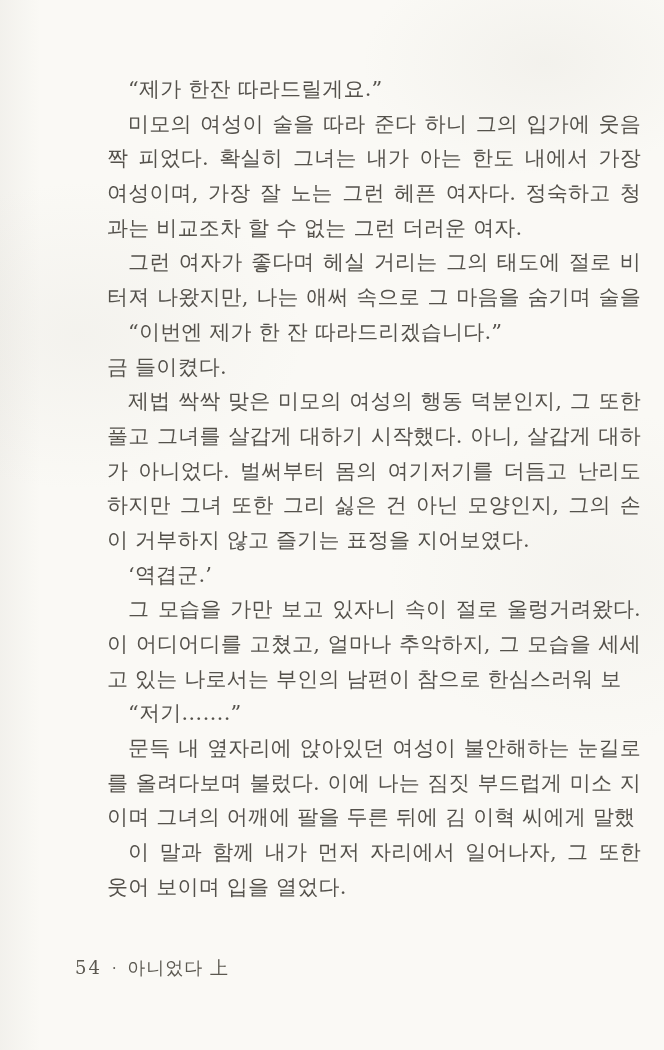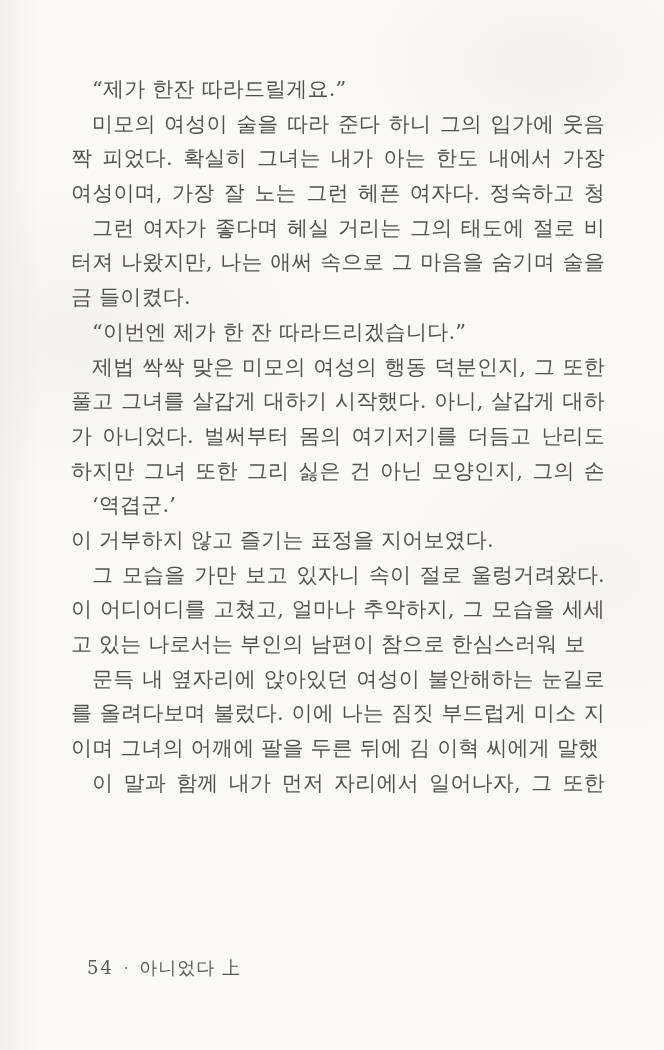--- a/index.html
+++ b/index.html
@@ -34,20 +34,21 @@
     display: block;
     width: 100%;
     height: 34.7px;
     line-height: 34.7px;
     font-size: 21px;
     color: #54514b;
     letter-spacing: 0.2px;
     white-space: normal;
     overflow: hidden;
     text-align: left;
+    margin-left: 36px;
   }
   .line.indent {
     padding-left: 21px;
     width: calc(100% - 21px);
   }
   .line.justify {
     text-align: justify;
     text-align-last: justify;
   }
   .footer {
@@ -59,46 +60,48 @@
     letter-spacing: 1px;
   }
   .footer .sep {
     display: inline-block;
     margin: 0 10px;
     font-size: 14px;
     vertical-align: 1px;
   }
   .footer .num {
     letter-spacing: 2px;
-    margin-left: 12px;
   }
 </style>
 </head>
 <body>
 
 <div class="page">
   <main class="text-block" id="text-block">
       <div class="line indent">“제가 한잔 따라드릴게요.”</div>
       <div class="line indent justify">미모의 여성이 술을 따라 준다 하니 그의 입가에 웃음꽃이 활</div>
       <div class="line justify">짝 피었다. 확실히 그녀는 내가 아는 한도 내에서 가장 아름다운</div>
       <div class="line justify">여성이며, 가장 잘 노는 그런 헤픈 여자다. 정숙하고 청초한 부인</div>
+      <div class="line">과는 비교조차 할 수 없는 그런 더러운 여자.</div>
       <div class="line indent justify">그런 여자가 좋다며 헤실 거리는 그의 태도에 절로 비웃음이</div>
       <div class="line justify">터져 나왔지만, 나는 애써 속으로 그 마음을 숨기며 술을 한 모</div>
+      <div class="line indent">“이번엔 제가 한 잔 따라드리겠습니다.”</div>
       <div class="line">금 들이켰다.</div>
-      <div class="line indent">“이번엔 제가 한 잔 따라드리겠습니다.”</div>
       <div class="line indent justify">제법 싹싹 맞은 미모의 여성의 행동 덕분인지, 그 또한 마음을</div>
       <div class="line justify">풀고 그녀를 살갑게 대하기 시작했다. 아니, 살갑게 대하는 정도</div>
       <div class="line justify">가 아니었다. 벌써부터 몸의 여기저기를 더듬고 난리도 아니다.</div>
       <div class="line justify">하지만 그녀 또한 그리 싫은 건 아닌 모양인지, 그의 손길을 굳</div>
+      <div class="line">이 거부하지 않고 즐기는 표정을 지어보였다.</div>
       <div class="line indent">‘역겹군.’</div>
-      <div class="line">이 거부하지 않고 즐기는 표정을 지어보였다.</div>
       <div class="line indent justify">그 모습을 가만 보고 있자니 속이 절로 울렁거려왔다. 저 여성</div>
       <div class="line justify">이 어디어디를 고쳤고, 얼마나 추악하지, 그 모습을 세세하게 알</div>
       <div class="line">고 있는 나로서는 부인의 남편이 참으로 한심스러워 보였다.</div>
+      <div class="line indent">“저기…….”</div>
       <div class="line indent justify">문득 내 옆자리에 앉아있던 여성이 불안해하는 눈길로 나</div>
       <div class="line justify">를 올려다보며 불렀다. 이에 나는 짐짓 부드럽게 미소 지어보</div>
       <div class="line">이며 그녀의 어깨에 팔을 두른 뒤에 김 이혁 씨에게 말했다.</div>
       <div class="line indent justify">이 말과 함께 내가 먼저 자리에서 일어나자, 그 또한 히죽</div>
+      <div class="line">웃어 보이며 입을 열었다.</div>
     </main>
   <footer class="footer">
     <span class="num">54</span><span class="sep">·</span><span class="title">아니었다 上</span>
   </footer>
 </div>
 
 </body></html>

